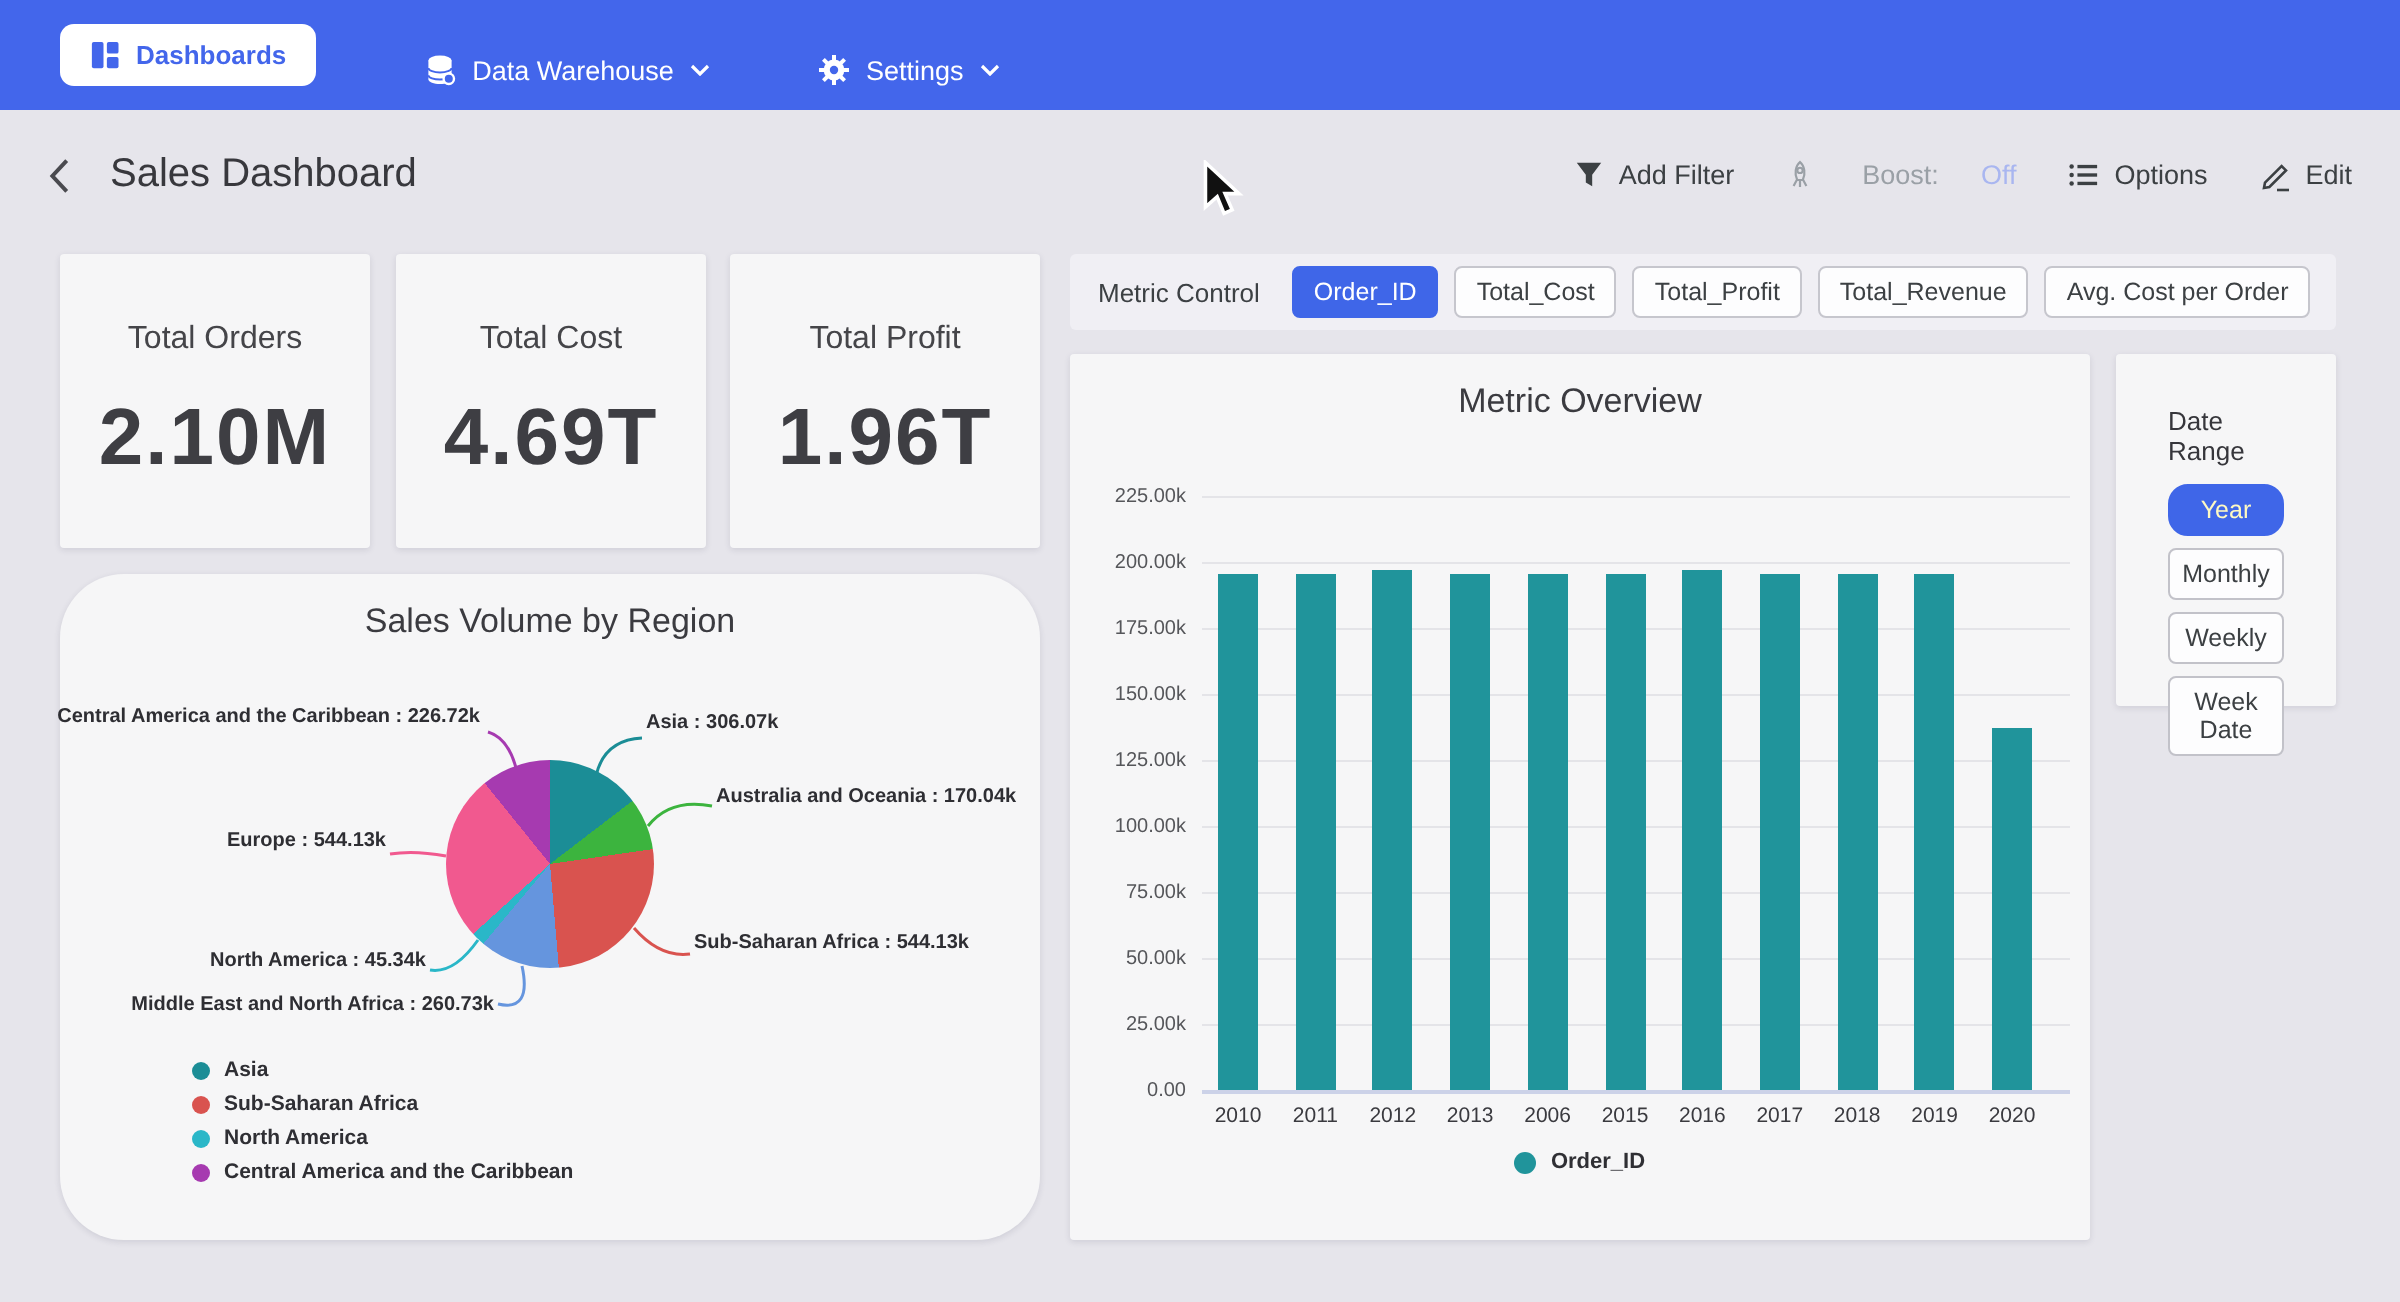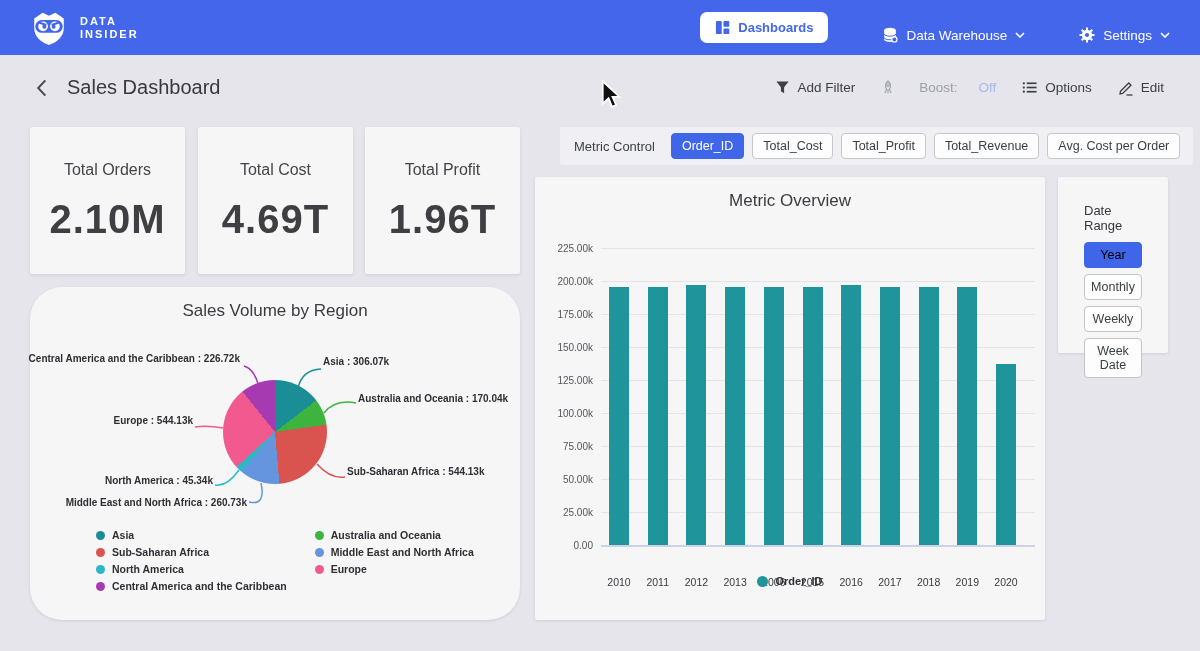--- a/index.html
+++ b/index.html
@@ -13,36 +13,36 @@
   .brand-text { color:#fff; font-size:11px; font-weight:bold; letter-spacing:2px; line-height:13px; }
   .brand-text span { display:block; }
   .nav-right { display:flex; align-items:flex-end; gap:54px; }
   .nav-pill { display:flex; align-items:center; gap:8px; background:#fff; color:#4366eb;
               border:none; border-radius:7px; padding:8px 15px; font-size:13px; font-weight:bold;
               font-family:inherit; cursor:pointer; }
   .nav-item { display:flex; align-items:center; gap:8px; color:#fff; font-size:13.5px; cursor:pointer; }
 
   
   .pagehead { position:absolute; left:0; top:55px; width:1200px; height:65px;
-              display:flex; align-items:center; justify-content:space-between; padding:0 36px; }
+              display:flex; align-items:center; justify-content:space-between; padding:0 24px; }
   .ph-left { display:flex; align-items:center; gap:20px; }
   .page-title { font-size:20px; font-weight:500; color:#38383d; }
   .ph-tools { display:flex; align-items:center; gap:26px; }
   .tool { display:flex; align-items:center; gap:7px; font-size:13.5px; color:#3c4043; cursor:pointer; }
   .tool.muted { color:#9aa0a6; cursor:default;gap:24px; }
   .boost-off { color:#a9b6f0; }
 
   
   .card { position:absolute; background:#f6f6f7; border-radius:2px; box-shadow:0 1px 3px rgba(40,40,70,.12); }
   .kpi { width:155px; height:147px; top:127px; text-align:center; }
   .kpi-label { margin-top:34px; font-size:16px; font-weight:500; color:#454549; }
   .kpi-value { margin-top:18px; font-size:40px; font-weight:bold; color:#3e3e43; letter-spacing:1px; }
 
   
-  .metric-strip { position:absolute; left:560px; top:127px; width:633px; height:38px; background:#f0eff4;
+  .metric-strip { position:absolute; left:535px; top:127px; width:633px; height:38px; background:#f0eff4;
                   border-radius:3px; display:flex; align-items:center; padding-left:14px; gap:8px; }
   .metric-strip-label { font-size:13px; color:#3c4043; margin-right:8px; }
   .chip { font-family:inherit; font-size:12.5px; color:#3c4043; background:#fdfdfe; border:1px solid #c6c6cd;
           border-radius:4px; padding:5px 10px; cursor:pointer; }
   .chip-selected { background:#3f66e8; border-color:#3f66e8; color:#fff; }
 
   
   .pie-card { left:30px; top:287px; width:490px; height:333px;border-radius:32px; }
   .chart-title { position:absolute; left:0; right:0; top:14px; text-align:center; font-size:17px;
                  font-weight:500; color:#3b3b40; }
@@ -53,54 +53,39 @@
   .pl-col { display:flex; flex-direction:column; gap:5px; }
   .pl-item { display:flex; align-items:center; gap:7px; font-size:10.5px; font-weight:bold; color:#2f2f34; cursor:pointer; }
   .dot { width:9px; height:9px; border-radius:50%; flex:0 0 auto; }
 
   
   .bar-card { left:535px; top:177px; width:510px; height:443px; }
   .ytick { position:absolute; width:52px; text-align:right; font-size:10px; color:#55565a; }
   .gridline { position:absolute; left:66px; width:434px; height:1px; background:#e4e4e8; }
   .axisline { position:absolute; left:66px; width:434px; height:2px; background:#ccd2e8; }
   .vbar { position:absolute; width:20px; background:#20949b; cursor:pointer; }
-  .xtick { position:absolute; width:40px; text-align:center; font-size:10.5px; color:#3a3a3f;margin-top:24px; }
+  .xtick { position:absolute; width:40px; text-align:center; font-size:10.5px; color:#3a3a3f; }
   .bar-legend { position:absolute; left:0; right:0; top:398px; display:flex; justify-content:center;
                 align-items:center; gap:7px; font-size:11px; font-weight:bold; color:#2f2f34; cursor:pointer; }
 
   
   .date-card { left:1058px; top:177px; width:110px; height:176px; padding:26px; }
   .date-label { font-size:13px; color:#36363b; margin-bottom:9px; }
   .date-btn { display:block; width:100%; font-family:inherit; font-size:12.5px; color:#3c4043; background:#fdfdfe;
               border:1px solid #c2c2c9; border-radius:4px; padding:5px 0; margin-bottom:6px; cursor:pointer; }
-  .date-btn-selected { background:#3f66e8; border-color:#3f66e8; color:#000000; }
+  .date-btn-selected { background:#3f66e8; border-color:#3f66e8; color:#fef9c3;border-radius:10px; }
 
   .cursor { position:absolute; left:598px; top:80px; pointer-events:none; }
 </style>
 </head>
 <body>
 
 <div class="app">
 
   <header class="topnav">
-    <div class="brand">
-      <svg width="38" height="38" viewBox="0 0 36 36">
-        <path d="M4,9 L12,3.5 L18,6.5 L24,3.5 L32,9 L32,18 C32,26.5 25.5,31.5 18,34 C10.5,31.5 4,26.5 4,18 Z" fill="#ffffff"></path>
-        <rect x="5" y="10.5" width="26" height="12" rx="6" fill="#4366eb"></rect>
-        <circle cx="12.4" cy="16.5" r="4.6" fill="#ffffff"></circle>
-        <circle cx="23.6" cy="16.5" r="4.6" fill="#ffffff"></circle>
-        <circle cx="13.6" cy="16.8" r="1.9" fill="#4366eb"></circle>
-        <circle cx="22.4" cy="16.8" r="1.9" fill="#4366eb"></circle>
-        <path d="M8.5,12.8 L15.5,15.2 M27.5,12.8 L20.5,15.2" stroke="#4366eb" stroke-width="2" fill="none"></path>
-      </svg>
-      <div class="brand-text">
-        <span>DATA</span>
-        <span>INSIDER</span>
-      </div>
-    </div>
     <div class="nav-right">
       <button class="nav-pill">
         <svg width="15" height="15" viewBox="0 0 16 16">
           <rect x="1" y="1" width="6.2" height="14" rx="1" fill="#4366eb"></rect>
           <rect x="9" y="1" width="6.2" height="6.2" rx="1" fill="#4366eb"></rect>
           <rect x="9" y="9" width="6.2" height="6" rx="1" fill="#4366eb"></rect>
         </svg>
         <span>Dashboards</span>
       </button>
       <div class="nav-item">
@@ -231,34 +216,20 @@
             <span class="dot" style="background: rgb(217, 83, 79);"></span>
             <span>Sub-Saharan Africa</span>
           </div>
           <div class="pl-item">
             <span class="dot" style="background: rgb(42, 183, 200);"></span>
             <span>North America</span>
           </div>
           <div class="pl-item">
             <span class="dot" style="background: rgb(166, 58, 176);"></span>
             <span>Central America and the Caribbean</span>
-          </div>
-        </div>
-        <div class="pl-col">
-          <div class="pl-item">
-            <span class="dot" style="background: rgb(60, 180, 62);"></span>
-            <span>Australia and Oceania</span>
-          </div>
-          <div class="pl-item">
-            <span class="dot" style="background: rgb(101, 149, 222);"></span>
-            <span>Middle East and North Africa</span>
-          </div>
-          <div class="pl-item">
-            <span class="dot" style="background: rgb(241, 89, 143);"></span>
-            <span>Europe</span>
           </div>
         </div>
       </div>
   </div>
 
   <div class="metric-strip">
     <span class="metric-strip-label">Metric Control</span>
     <div id="metric-buttons" style="display:flex;gap:8px">
         <button class="chip chip-selected">Order_ID</button>
         <button class="chip">Total_Cost</button>

